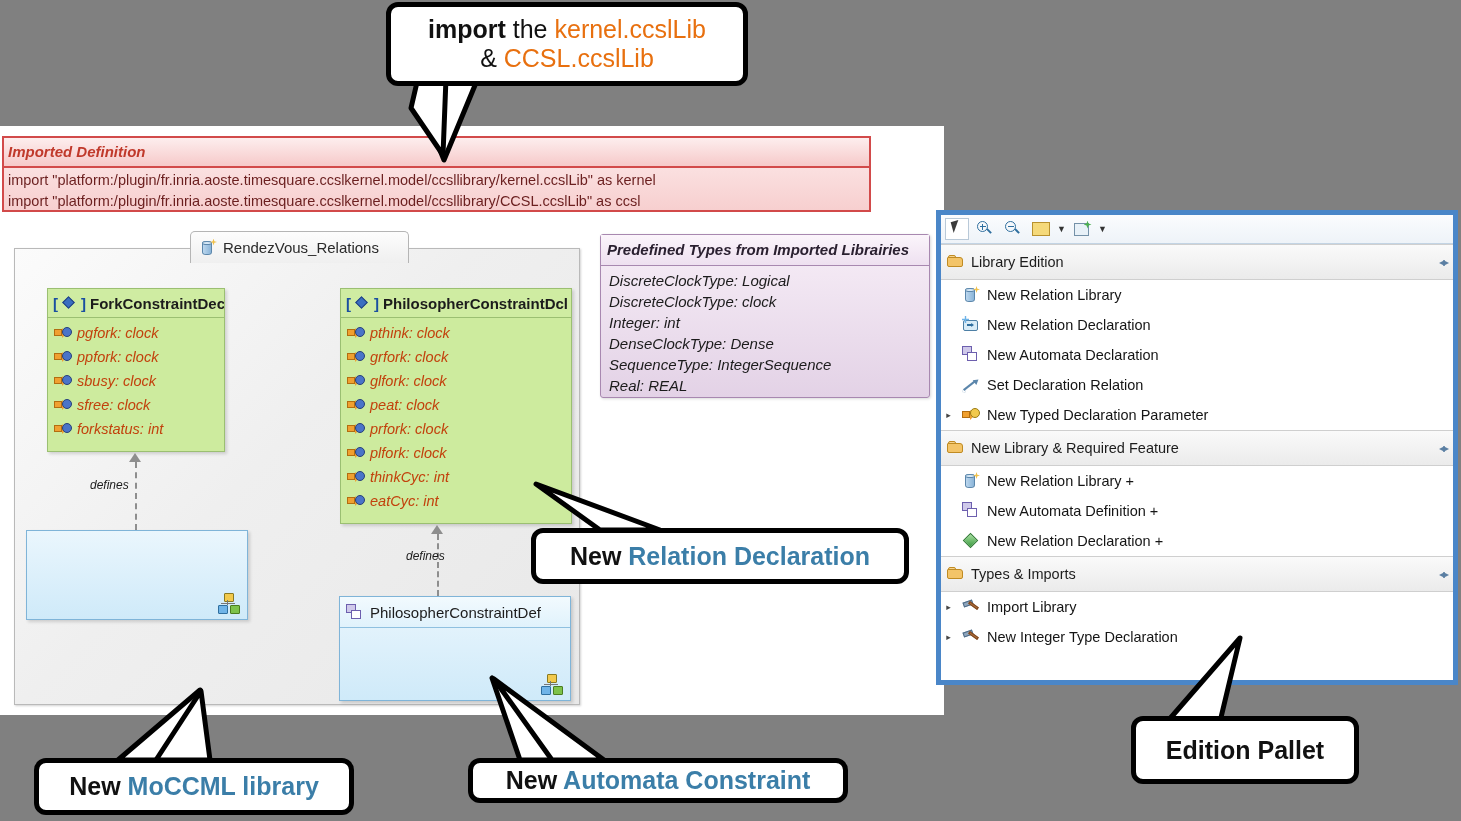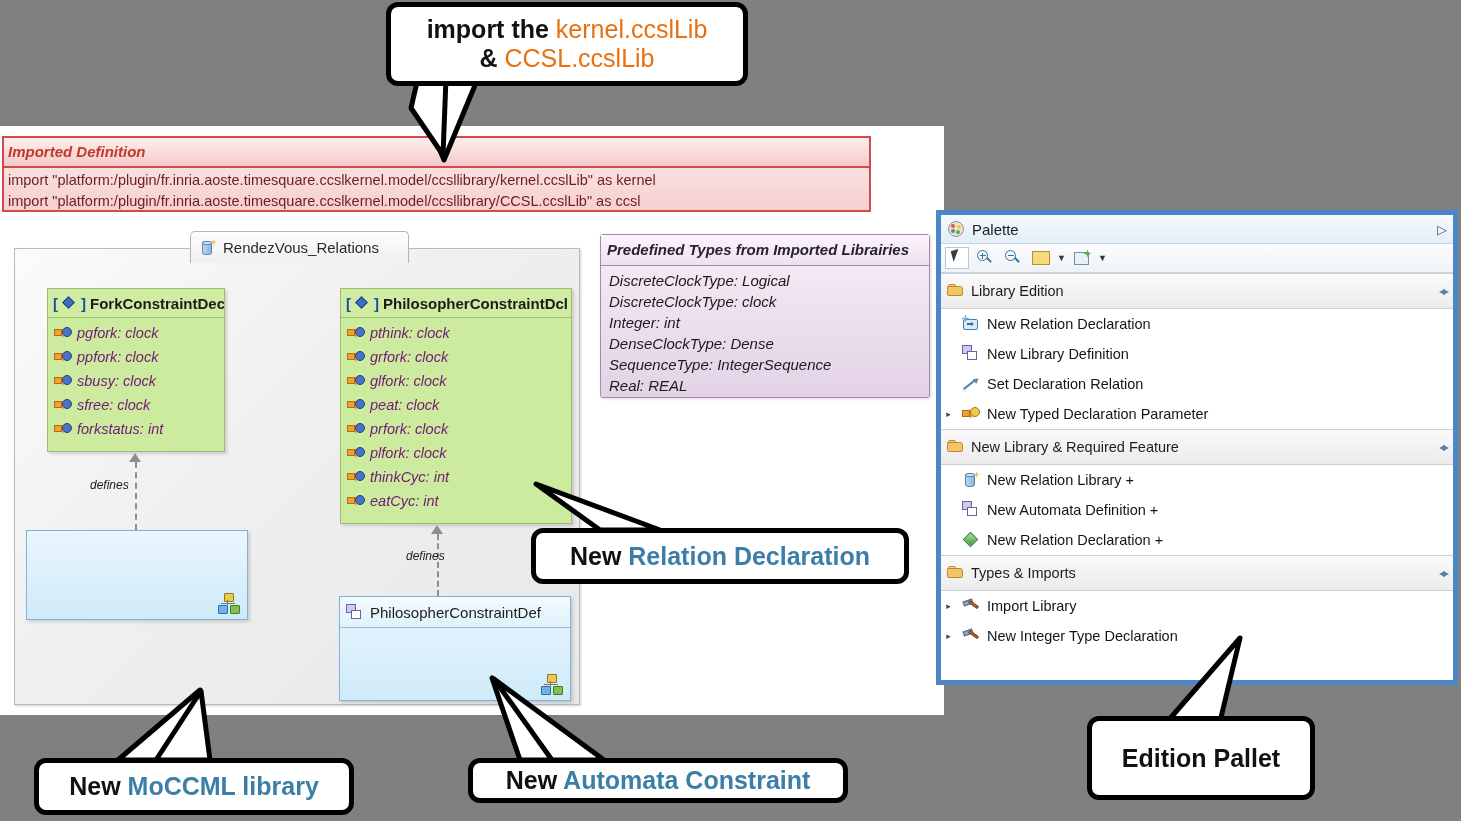--- a/index.html
+++ b/index.html
@@ -63,21 +63,21 @@
   }
   .decl-head{
     height:28px;display:flex;align-items:center;gap:4px;padding-left:5px;
     border-bottom:1px solid #9bbf72;
     background:#cfeca2;
     font-size:15px;font-weight:bold;color:#1c1c1c;white-space:nowrap;overflow:hidden;
   }
   .decl-body{padding:3px 0 4px 0;}
   .decl-row{
     height:24px;display:flex;align-items:center;gap:5px;padding-left:6px;
-    font-size:14.5px;font-style:italic;color:#701a75;white-space:nowrap;
+    font-size:14.5px;font-style:italic;color:#c2410c;white-space:nowrap;
   }
 
   
   .attr-icon{width:18px;height:14px;position:relative;flex:0 0 18px;}
   .attr-icon .ar{
     position:absolute;left:0;top:3px;width:8px;height:7px;background:#f0a030;
     border:1px solid #b36d10;box-sizing:border-box;
   }
   .attr-icon .ar:after{
     content:"";position:absolute;left:7px;top:-2px;
@@ -264,21 +264,21 @@
 
   
   .callout{
     position:absolute;background:#ffffff;border:5px solid #000000;border-radius:12px;
     box-sizing:border-box;display:flex;align-items:center;justify-content:center;
     text-align:center;
   }
   .callout .ctext{font-size:25px;font-weight:bold;color:#111;line-height:1.15;padding:0 10px;}
   .accent-orange{color:#e8700f;font-weight:normal;text-align:center;}
   .accent-blue{color:#3b7ea8;}
-  .plain{font-weight:bold;color:#111;}
+  .plain{font-weight:normal;color:#111;}
 
   
   #tails{position:absolute;left:0;top:0;width:1461px;height:821px;pointer-events:none;}
 </style>
 </head>
 <body>
 
 <div class="abs" id="editor-canvas"></div>
 
 <div class="abs" id="imported-libraries">
@@ -457,31 +457,20 @@
     <div class="pt-line nosel">DiscreteClockType: clock</div>
     <div class="pt-line nosel">Integer: int</div>
     <div class="pt-line nosel">DenseClockType: Dense</div>
     <div class="pt-line nosel">SequenceType: IntegerSequence</div>
     <div class="pt-line nosel">Real: REAL</div>
   </div>
 </div>
 
 <div class="abs" id="palette-panel">
 
-  <div class="pal-title">
-    <span class="ico ico-palette">
-      <b></b>
-        <i class="d1"></i>
-        <i class="d2"></i>
-        <i class="d3"></i>
-        <i class="d4"></i>
-      </span>
-    <span class="ttxt nosel">Palette</span>
-    <span style="font-size:13px;color:#3c5a78;">▷</span>
-  </div>
 
   <div class="pal-toolbar">
     <span class="tb-btn sel">
         <span class="g-cursor"></span>
       </span>
     <span class="tb-btn">
       <span class="g-zoom">
           <b></b>
           <s></s>
           <s class="v"></s>
@@ -511,34 +500,43 @@
   <div class="pal-group">
     <span class="ico ico-folder">
         <i></i>
         <b></b>
       </span>
     <span class="gtxt nosel">Library Edition</span>
     <span class="collapse-glyph">◂▸</span>
   </div>
   <div class="pal-item">
     <span class="exp empty">▸</span>
+    <span class="ico ico-lib">
+        <b></b>
+        <i></i>
+        <s></s>
+      </span>
+    <span class="nosel">New Relation Library</span>
+  </div>
+  <div class="pal-item">
+    <span class="exp empty">▸</span>
     <span class="ico ico-reldecl">
         <b></b>
         <i></i>
         <s></s>
       </span>
     <span class="nosel">New Relation Declaration</span>
   </div>
   <div class="pal-item">
     <span class="exp empty">▸</span>
     <span class="ico aut-icon">
         <i class="a"></i>
         <i class="b"></i>
       </span>
-    <span class="nosel">New Library Definition</span>
+    <span class="nosel">New Automata Declaration</span>
   </div>
   <div class="pal-item">
     <span class="exp empty">▸</span>
     <span class="ico ico-setrel">
         <b></b>
         <i>◌</i>
       </span>
     <span class="nosel">Set Declaration Relation</span>
   </div>
   <div class="pal-item">
@@ -643,15 +641,15 @@
     <span>New </span><span class="accent-blue">MoCCML library</span>
   </div>
 </div>
 
 <div class="callout" style="left:468px;top:758px;width:380px;height:45px;">
   <div class="ctext">
     <span>New </span><span class="accent-blue">Automata Constraint</span>
   </div>
 </div>
 
-<div class="callout" style="left:1087px;top:716px;width:228px;height:84px;">
+<div class="callout" style="left:1131px;top:716px;width:228px;height:68px;">
   <div class="ctext">Edition Pallet</div>
 </div>
 
 </body></html>

